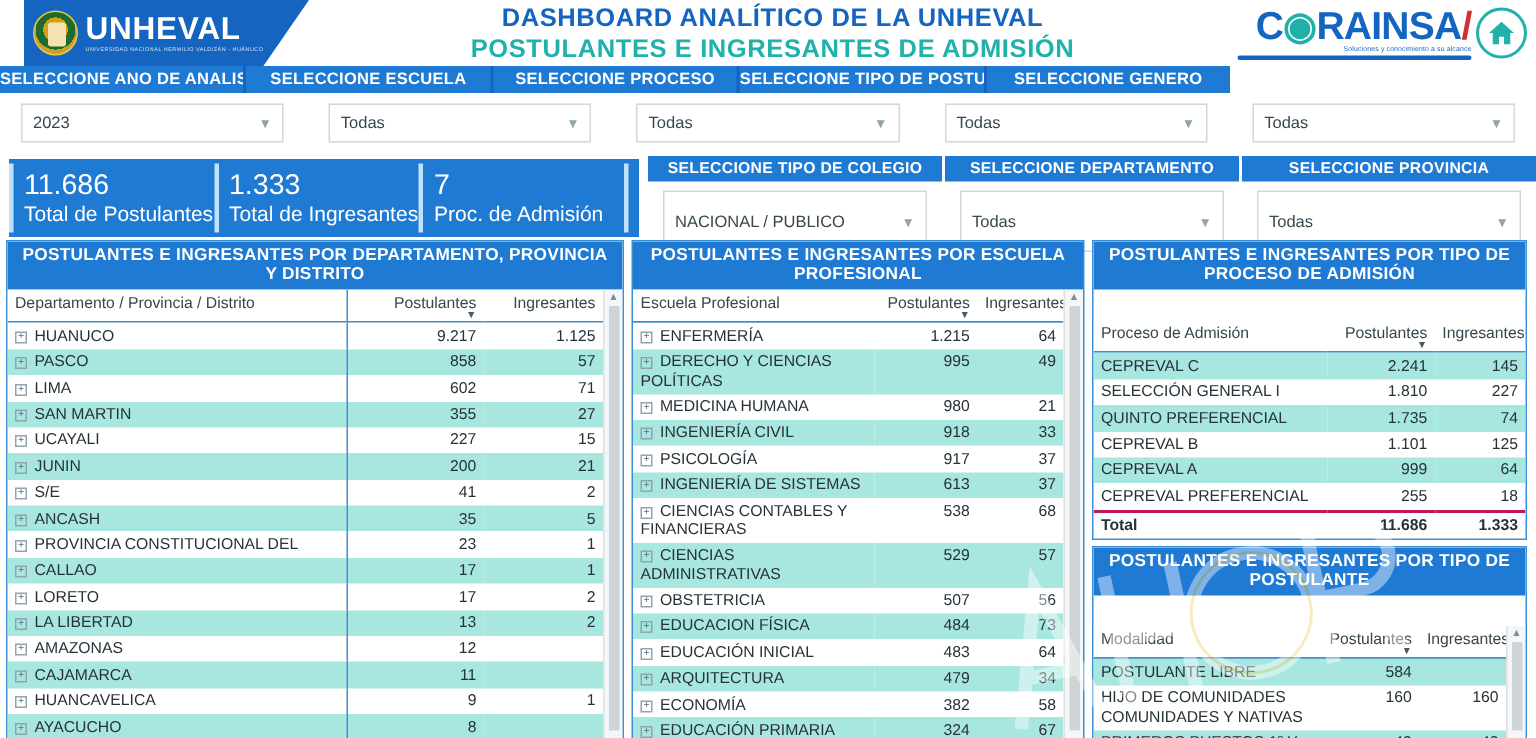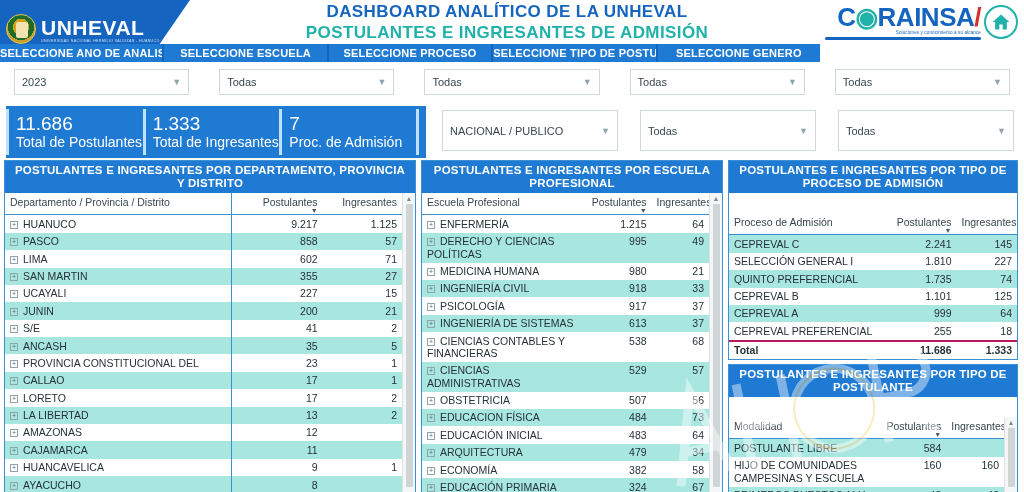--- a/index.html
+++ b/index.html
@@ -17,23 +17,24 @@
     height: 44px;
     background: #ffffff;
     display: flex;
     align-items: stretch;
   }
   .logo-block {
     position: relative;
     width: 190px;
     background: #1565c0;
     display: flex;
-    align-items: flex-end;
+    align-items: center;
     padding-left: 6px;
     clip-path: polygon(0 0, 100% 0, 84% 100%, 0% 100%);
+    margin-left: 16px;
   }
   .crest {
     width: 30px; height: 30px; border-radius: 50%;
     background:
       radial-gradient(circle at 50% 42%, #d4a017 0 38%, #1e6b2e 38% 62%, #c8a02a 62% 78%, #8b1a1a 78% 100%);
     border: 1.5px solid #e8c64a;
     flex: 0 0 auto;
     position: relative;
   }
   .crest::after {
@@ -272,20 +273,25 @@
       <div class="kpi-lbl">Total de Ingresantes</div>
     </div>
     <div class="kpi">
       <div class="kpi-val">7</div>
       <div class="kpi-lbl">Proc. de Admisión</div>
     </div>
     <div class="kpi-spacer"></div>
   </div>
 
   <div class="filters2">
+    <div class="fb2">
+      <div class="fb-cell">SELECCIONE TIPO DE COLEGIO</div>
+      <div class="fb-cell">SELECCIONE DEPARTAMENTO</div>
+      <div class="fb-cell">SELECCIONE PROVINCIA</div>
+    </div>
     <div class="selectrow2">
       <div class="sel">
         <span>NACIONAL / PUBLICO</span>
         <span class="chev">▼</span>
       </div>
       <div class="sel">
         <span>Todas</span>
         <span class="chev">▼</span>
       </div>
       <div class="sel">
@@ -596,21 +602,21 @@
                 <th class="num">Ingresantes</th>
               </tr>
             </thead>
             <tbody>
                 <tr class="alt">
                   <td>POSTULANTE LIBRE</td>
                   <td class="num">584</td>
                   <td class="num"></td>
                 </tr>
                 <tr>
-                  <td>HIJO DE COMUNIDADES CAMPESINAS Y ESCUELA</td>
+                  <td>HIJO DE COMUNIDADES COMUNIDADES Y NATIVAS</td>
                   <td class="num">160</td>
                   <td class="num">160</td>
                 </tr>
                 <tr class="alt">
                   <td>PRIMEROS PUESTOS 1º Y 2º</td>
                   <td class="num">43</td>
                   <td class="num">43</td>
                 </tr>
               </tbody>
           </table>

